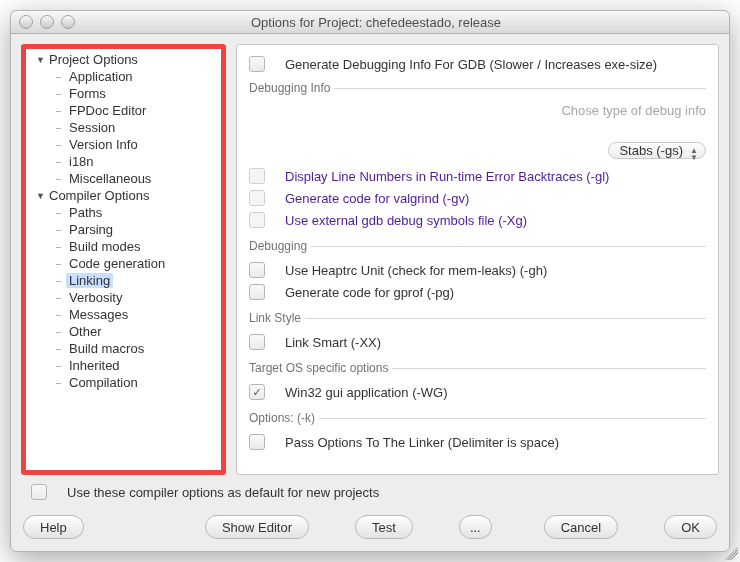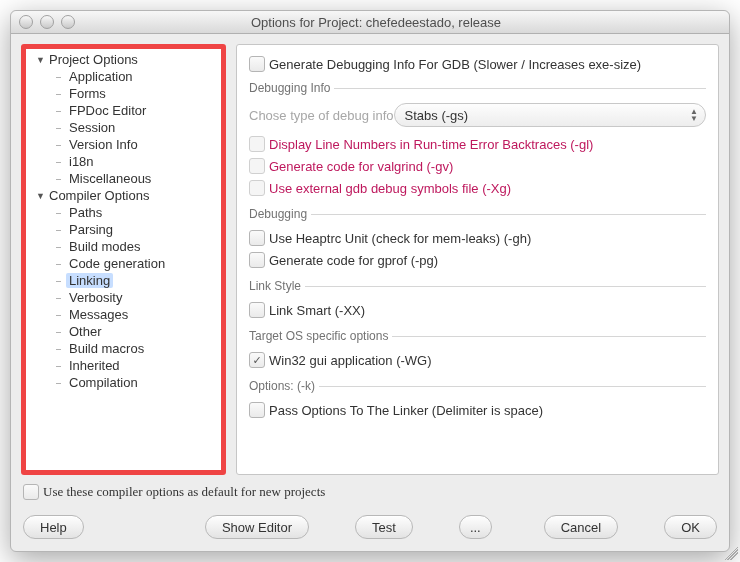--- a/index.html
+++ b/index.html
@@ -99,24 +99,24 @@
     background: #fff;
     border: 1px solid #c6c6c6;
     border-radius: 3px;
     padding: 8px 12px;
     overflow: hidden;
     position: relative;
   }
   .checkbox-row {
     display: flex;
     align-items: center;
-    gap: 4px;
+    gap: 20px;
     padding: 3px 0;
   }
-  .checkbox-row.disabled { color: #be185d; }
+  .checkbox-row.disabled { color: #4c1d95; }
   .cb {
     width: 14px; height: 14px;
     border: 1px solid #b5b5b5;
     border-radius: 3px;
     background: linear-gradient(to bottom, #fafafa, #eaeaea);
     display:flex;align-items:center;justify-content:center;
     font-size:11px;color:#555;
   }
   .cb.checked::after { content:"✓"; }
   .cb.disabled { border-color:#d0d0d0; background:#f5f5f5; color:#bbb; }
@@ -126,23 +126,24 @@
     margin: 6px 0 2px 0;
     padding: 6px 0 2px 0;
   }
   legend {
     font-size: 12px;
     color: #737373;
     padding: 0 4px 0 0;
   }
   .combo-row {
     display: flex;
-    align-items: center;
-    gap: 0;
+    align-items: flex-end;
+    gap: 24px;
     padding: 2px 0 6px 0;
+    flex-direction: column;
   }
   .combo-row .lbl { color:#a7a7a7; }
   .combo {
     flex: 1;
     height: 22px;
     border: 1px solid #c8c8c8;
     border-radius: 12px;
     background: linear-gradient(to bottom, #fdfdfd, #ededed);
     display: flex;
     align-items: center;
@@ -155,25 +156,24 @@
     position: absolute;
     right: 4px;
     top: 2px;
     width: 14px;
     height: 18px;
     display:flex;flex-direction:column;align-items:center;justify-content:center;
     font-size: 8px; color:#666;
     line-height: 7px;
   }
   .footer-row {
-    padding: 6px 12px;
+    padding: 6px 20px;
     display: flex;
     align-items: center;
     gap: 6px;
-    font-family: Liberation Serif, serif;
   }
   .buttonbar {
     padding: 6px 12px 12px 12px;
     display: flex;
     align-items: center;
     gap: 20px;
   }
   .btn {
     height: 22px;
     padding: 0 16px;

